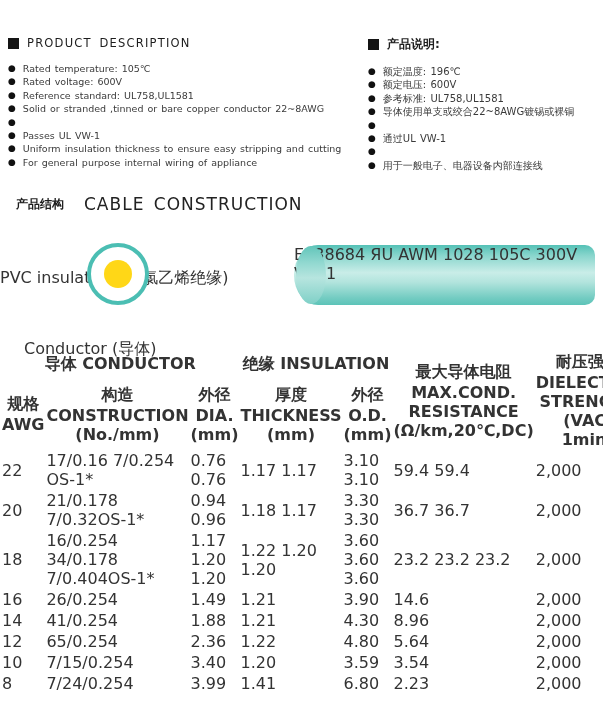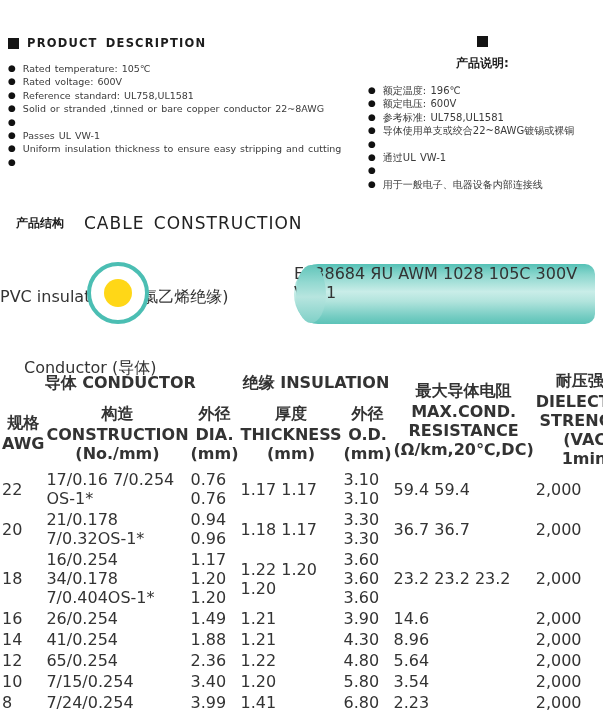--- a/index.html
+++ b/index.html
@@ -10,22 +10,22 @@
   html,body{width:603px;background:#fff;}
   body{width:603px;height:714px;overflow:hidden;position:relative;
        font-family:"DejaVu Sans","Liberation Sans",sans-serif;color:var(--ink);}
 
   
   .top-section{display:flex;padding:36px 6px 0 8px;}
   .desc-col{width:360px;}
   .desc-col.cn{width:229px;}
   .sec-title{display:flex;align-items:center;gap:8px;font-size:11.5px;color:#1d1d1d;}
   .sec-title .sq{width:11px;height:11px;background:#141414;flex:0 0 auto;}
-  .sec-title.en{letter-spacing:1.2px;word-spacing:3px;font-weight:bold;}
-  .sec-title.cn-b{font-weight:bold;font-size:12px;flex-direction:column;}
+  .sec-title.en{letter-spacing:1.2px;word-spacing:3px;}
+  .sec-title.cn-b{font-weight:bold;font-size:12px;}
   ul.bullets{list-style:none;margin-top:12px;}
   ul.bullets li{display:flex;gap:7px;font-size:9.5px;line-height:13.4px;color:#3a3a3a;word-spacing:1px;}
   ul.bullets li .dot{color:#111;font-size:9px;line-height:13.4px;}
   .desc-col.cn ul.bullets li{font-size:10px;}
 
   
   .sec2-head{display:flex;align-items:center;gap:10px;padding:0 0 0 8px;margin-top:22px;}
   .sec2-head .cn-t{font-weight:bold;font-size:12px;color:#1d1d1d;display:flex;align-items:center;gap:8px;}
   .sec2-head .en-t{font-size:17px;letter-spacing:1px;word-spacing:3px;color:#222;margin-left:10px;}
 
@@ -101,20 +101,21 @@
     <span>Passes UL VW-1</span>
   </li>
 
   <li>
     <span class="dot">●</span>
     <span>Uniform insulation thickness to ensure easy stripping and cutting</span>
   </li>
 
   <li>
     <span class="dot">●</span>
+    <span>For general purpose internal wiring of appliance</span>
   </li>
 </ul>
   </div>
   <div class="desc-col cn">
     <div class="sec-title cn-b">
       <span class="sq"></span>
       <span>产品说明:</span>
     </div>
     <ul class="bullets">
   <li>
@@ -313,21 +314,21 @@
     <td class="bg-blue v-right">4.80</td>
     <td class="v-right">5.64</td>
     <td>2,000</td>
   </tr>
 
   <tr>
     <td>10</td>
     <td class="bg-yellow">7/15/0.254</td>
     <td class="v-right">3.40</td>
     <td class="bg-blue">1.20</td>
-    <td class="bg-blue v-right">5.80</td>
+    <td class="bg-blue v-right">3.59</td>
     <td class="v-right">3.54</td>
     <td>2,000</td>
   </tr>
 
   <tr>
     <td>8</td>
     <td class="bg-yellow">7/24/0.254</td>
     <td class="v-right">3.99</td>
     <td class="bg-blue">1.41</td>
     <td class="bg-blue v-right">6.80</td>

